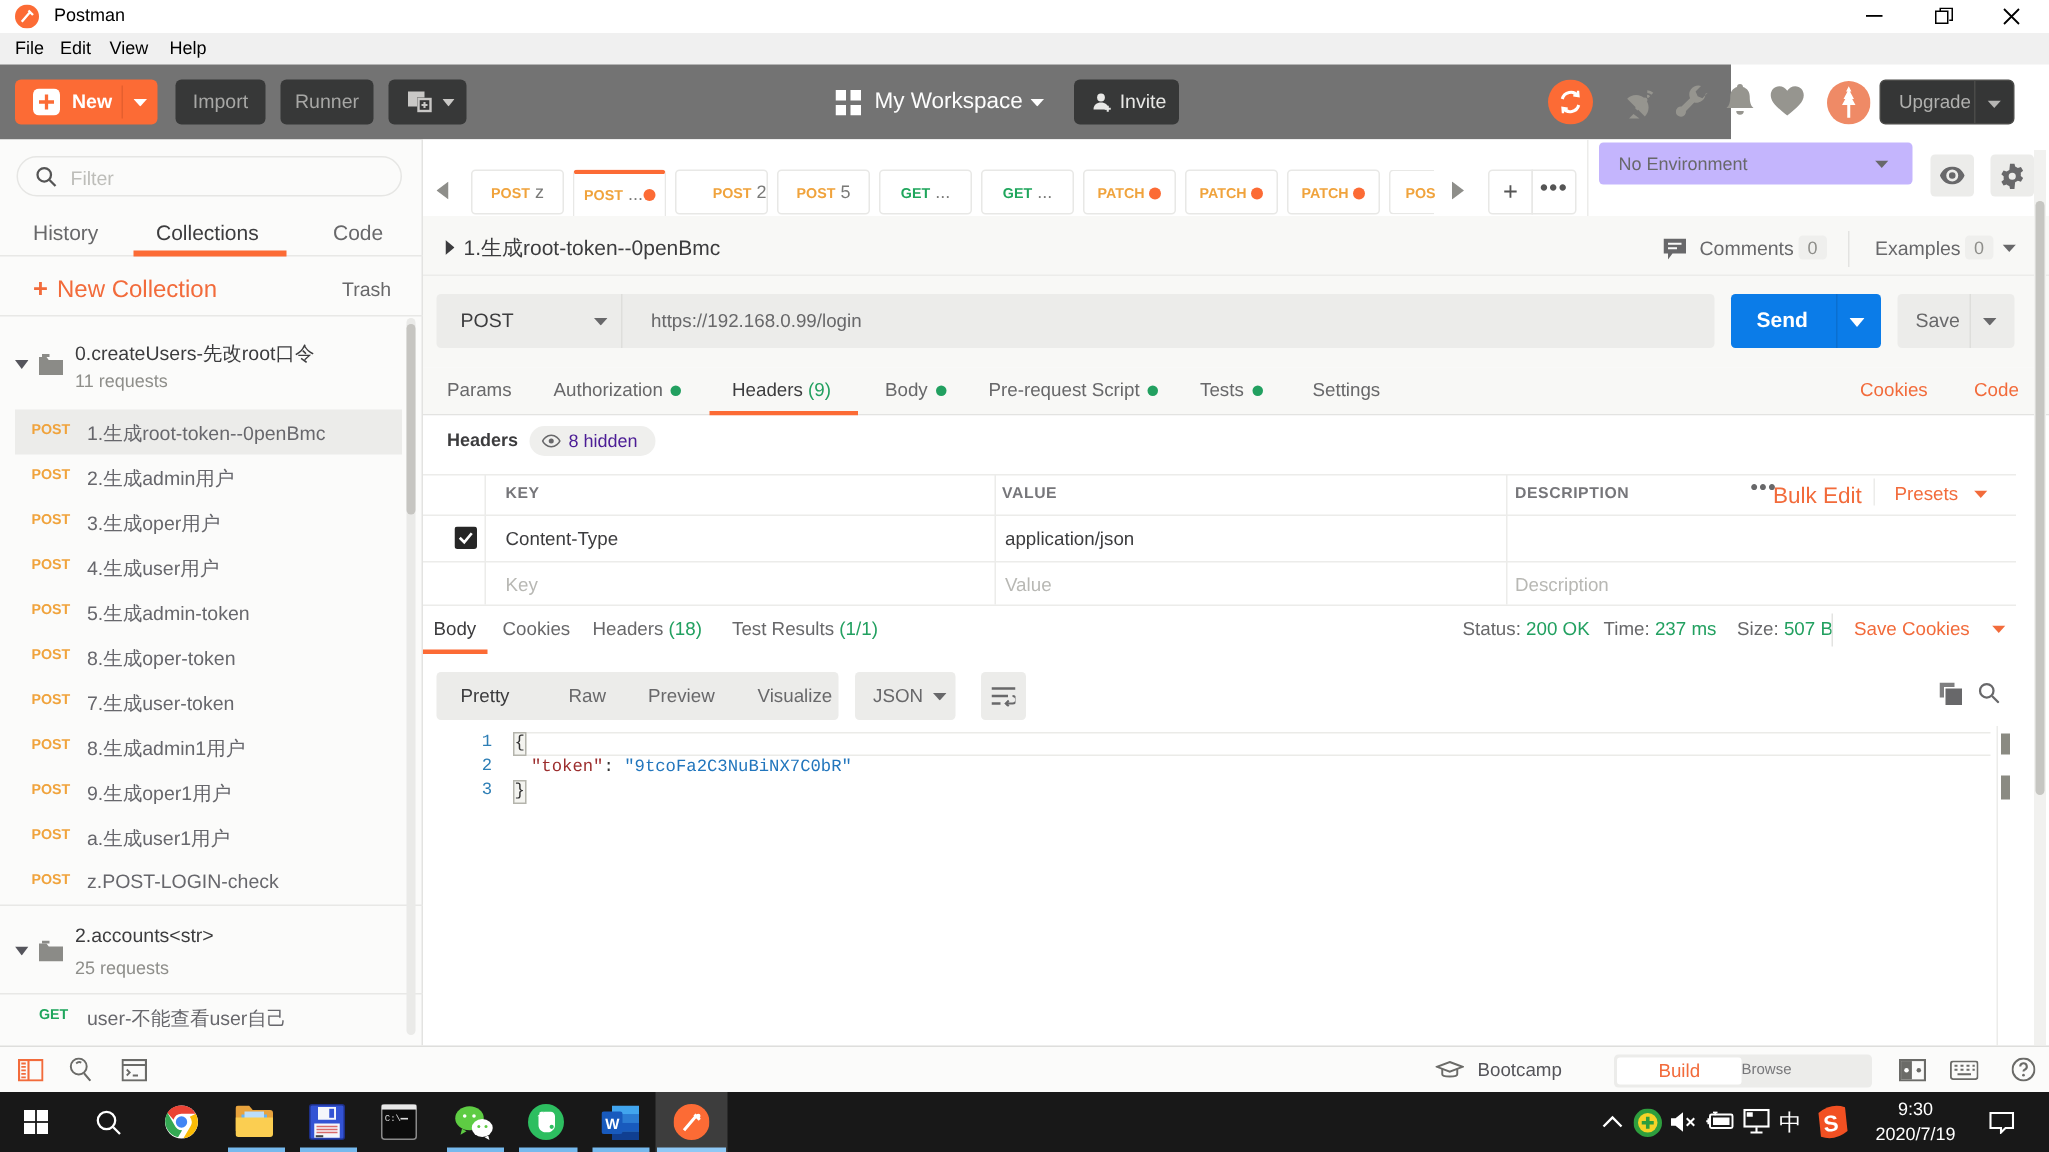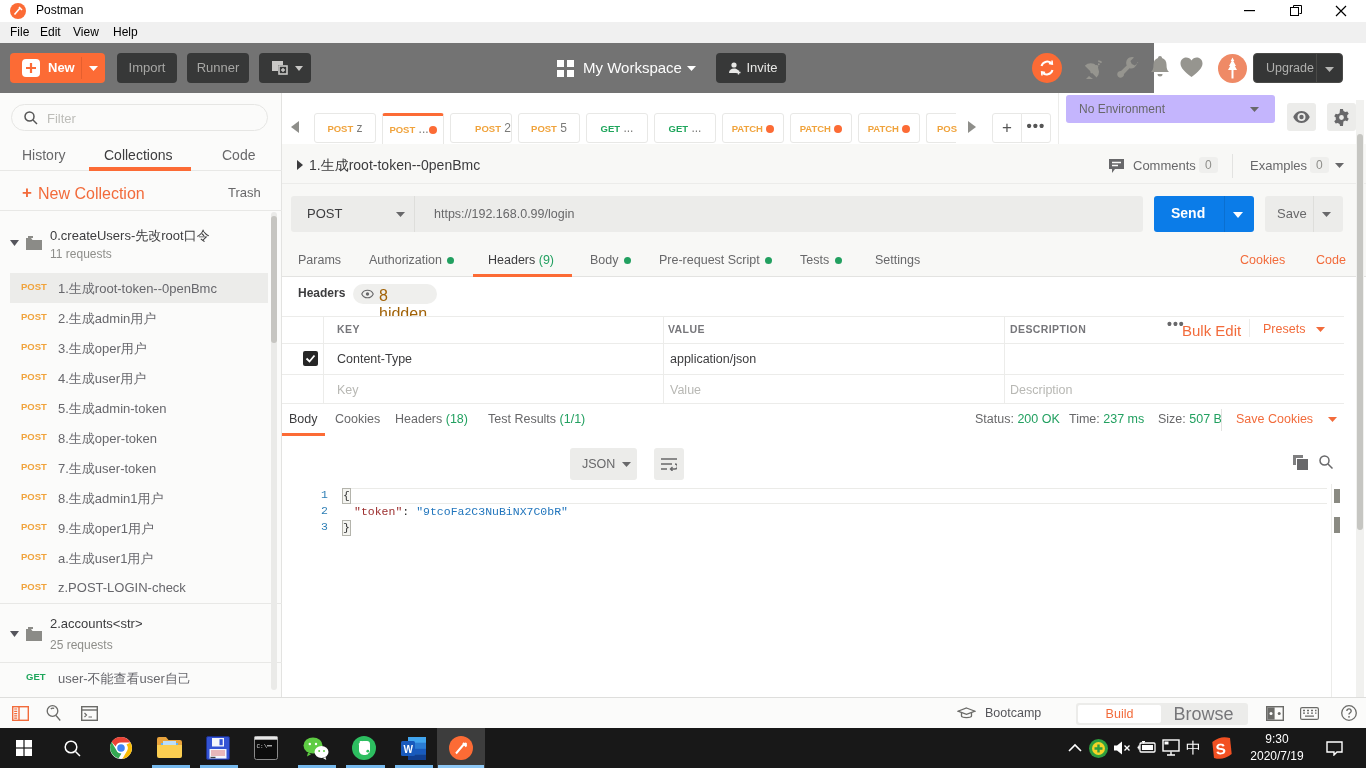--- a/index.html
+++ b/index.html
@@ -342,21 +342,21 @@
     <span class="abs lnk" style="left:1034px;top:8px">Code</span>
   </div>
 
   <div class="abs" style="left:0;top:184px;width:1084px;height:39px;background:#fff">
     <span class="abs" style="left:16px;top:9px;font-size:12px;font-weight:bold;color:#3c3c3e">Headers</span>
     <div class="abs" style="left:71px;top:7px;width:84px;height:20px;background:#efefed;border-radius:10px">
       <svg class="abs" style="left:8px;top:5px" width="13" height="10" viewBox="0 0 17 12" fill="none" stroke="#68686a" stroke-width="1.4">
           <path d="M8.5 1 C4.5 1 1.8 4 1 6 c0.8 2 3.5 5 7.5 5 s6.7-3 7.5-5 c-0.8-2-3.5-5-7.5-5z"></path>
           <circle cx="8.5" cy="6" r="2.2" fill="#68686a" stroke="none"></circle>
         </svg>
-      <span class="abs" style="left:26px;top:3px;font-size:16px;color:#a16207">8 hidden</span>
+      <span class="abs" style="left:26px;top:3px;font-size:12px;color:#4c1d95">8 hidden</span>
     </div>
   </div>
 
   <div class="abs" style="left:0;top:223px;width:1084px;height:88px;background:#fff">
     <div class="abs" style="left:0;top:0;width:1062px;height:1px;background:#ececea"></div>
     <div class="abs" style="left:0;top:27px;width:1062px;height:1px;background:#ececea"></div>
     <div class="abs" style="left:0;top:58px;width:1062px;height:1px;background:#ececea"></div>
     <div class="abs" style="left:0;top:87px;width:1062px;height:1px;background:#ececea"></div>
     <div class="abs" style="left:41px;top:0;width:1px;height:87px;background:#ececea"></div>
     <div class="abs" style="left:381px;top:0;width:1px;height:87px;background:#ececea"></div>
@@ -392,20 +392,26 @@
     <span class="abs" style="left:787px;top:8px">Time: <span class="grn">237 ms</span></span>
     <span class="abs" style="left:876px;top:8px">Size: <span class="grn">507 B</span></span>
     <div class="abs" style="left:939px;top:5px;width:1px;height:22px;background:#e3e3e1"></div>
     <span class="abs lnk" style="left:954px;top:8px">Save Cookies</span>
     <svg class="abs" style="left:1046px;top:13px" width="9" height="5" viewBox="0 0 9 5">
         <path d="M0 0 h9 l-4.5 5z" fill="#f26b3b"></path>
       </svg>
   </div>
 
   <div class="abs" style="left:0;top:343px;width:1084px;height:48px;background:#fff">
+    <div class="abs" style="left:9px;top:12px;width:268px;height:32px;background:#ececea;border-radius:3px;font-size:12.5px;color:#68686a">
+      <span class="abs" style="left:16px;top:9px;color:#3c3c3e">Pretty</span>
+      <span class="abs" style="left:88px;top:9px">Raw</span>
+      <span class="abs" style="left:141px;top:9px">Preview</span>
+      <span class="abs" style="left:214px;top:9px">Visualize</span>
+    </div>
     <div class="abs" style="left:288px;top:12px;width:67px;height:32px;background:#ececea;border-radius:3px">
       <span class="abs" style="left:12px;top:9px;font-size:12.5px;color:#68686a">JSON</span>
       <svg class="abs" style="left:52px;top:14px" width="9" height="5" viewBox="0 0 9 5">
           <path d="M0 0 h9 l-4.5 5z" fill="#68686a"></path>
         </svg>
     </div>
     <div class="abs" style="left:372px;top:12px;width:30px;height:32px;background:#ececea;border-radius:3px">
       <svg class="abs" style="left:7px;top:9px" width="16" height="14" viewBox="0 0 16 14" fill="none" stroke="#68686a" stroke-width="1.6">
           <path d="M0 2 h16 M0 7 h11 M0 12 h6"></path>
           <path d="M14 7 a2.5 2.5 0 0 1 0 5 h-4 M11.5 10 l-2 2 2 2" stroke-width="1.4"></path>
@@ -454,21 +460,21 @@
       <path d="M0.7 4 h15.6"></path>
       <path d="M3.5 7 l2 2 -2 2 M7.5 11 h3.5" stroke-width="1.2"></path>
     </svg>
   <svg class="abs" style="left:957px;top:9px" width="19" height="13" viewBox="0 0 19 13" fill="none" stroke="#6b6b68" stroke-width="1.3">
       <path d="M9.5 1 L18 4.2 9.5 7.4 1 4.2z"></path>
       <path d="M4.5 5.5 v3.6 c0 2 10 2 10 0 V5.5"></path>
     </svg>
   <span class="abs" style="left:985px;top:8px;font-size:12.5px;color:#55555a">Bootcamp</span>
   <div class="abs" style="left:1076px;top:5px;width:172px;height:22px;background:#ececea;border-radius:3px">
     <div class="abs" style="left:2px;top:2px;width:83px;height:18px;background:#fff;border-radius:2px;text-align:center;font-size:12.5px;color:#f26b3b;line-height:18px">Build</div>
-    <div class="abs" style="left:85px;top:2px;width:85px;height:18px;text-align:center;font-size:18px;color:#77777a;line-height:18px">Browse</div>
+    <div class="abs" style="left:85px;top:2px;width:85px;height:18px;font-size:10px;color:#77777a;line-height:18px">Browse</div>
   </div>
   <svg class="abs" style="left:1266px;top:8px" width="18" height="15" viewBox="0 0 18 15">
       <rect x="0.7" y="0.7" width="16.6" height="13.6" fill="none" stroke="#6b6b68" stroke-width="1.4"></rect>
       <rect x="1.4" y="1.4" width="7.2" height="12.2" fill="#6b6b68"></rect>
       <circle cx="5" cy="7.5" r="1.5" fill="#fff"></circle>
       <circle cx="13.2" cy="7.5" r="1.5" fill="#6b6b68"></circle>
     </svg>
   <svg class="abs" style="left:1300px;top:9px" width="19" height="13" viewBox="0 0 19 13">
       <rect x="0.6" y="0.6" width="17.8" height="11.8" rx="1.5" fill="none" stroke="#6b6b68" stroke-width="1.2"></rect>
       <path d="M3 3.5 h2 M7 3.5 h2 M11 3.5 h2 M15 3.5 h1.5 M3 6.2 h2 M7 6.2 h2 M11 6.2 h2 M15 6.2 h1.5 M5 9.2 h9" stroke="#6b6b68" stroke-width="1.3"></path>

